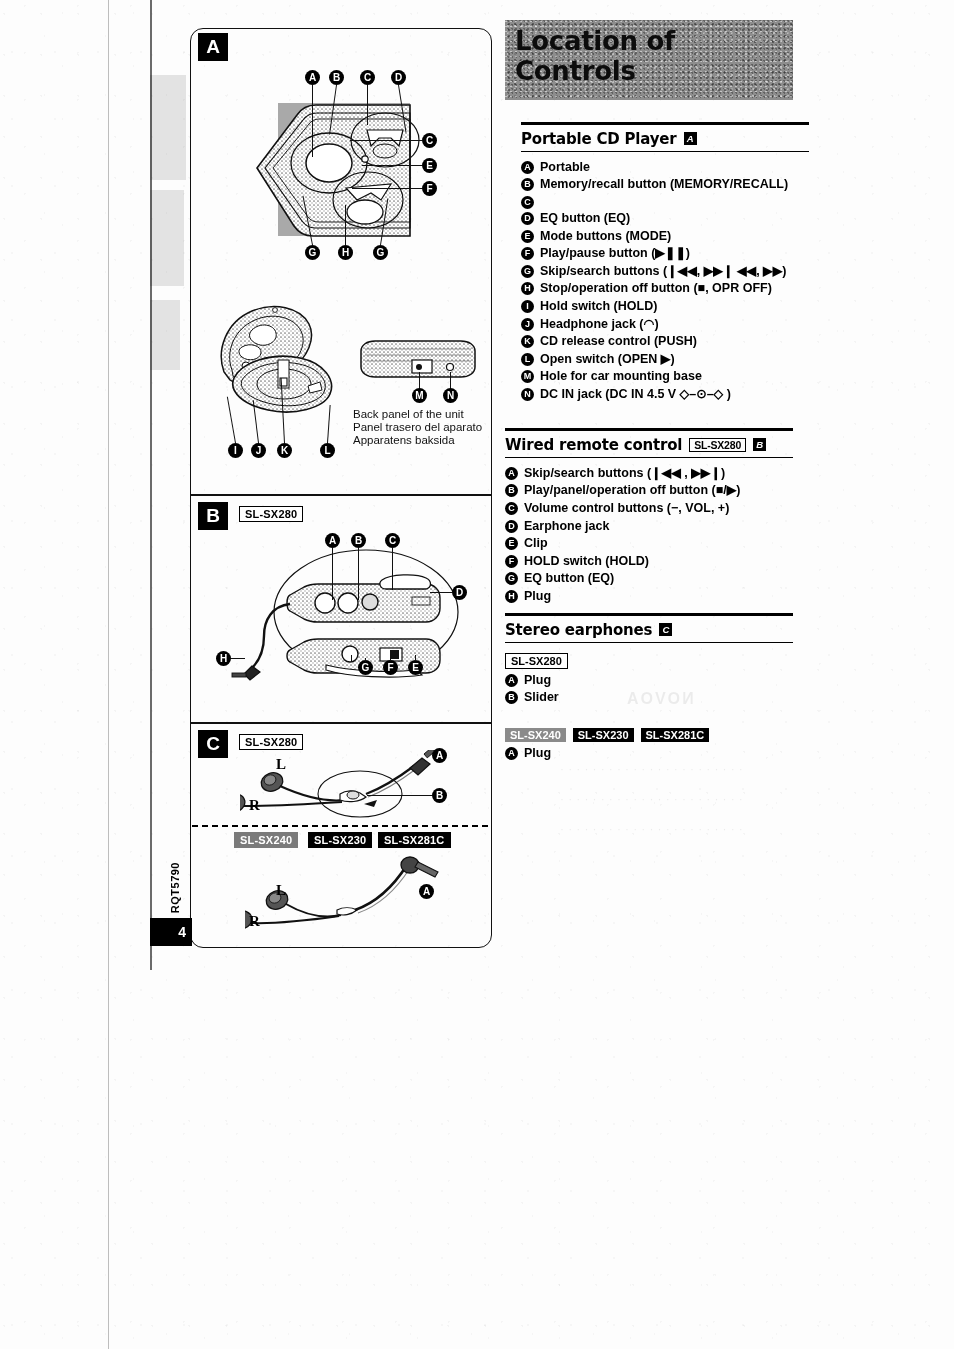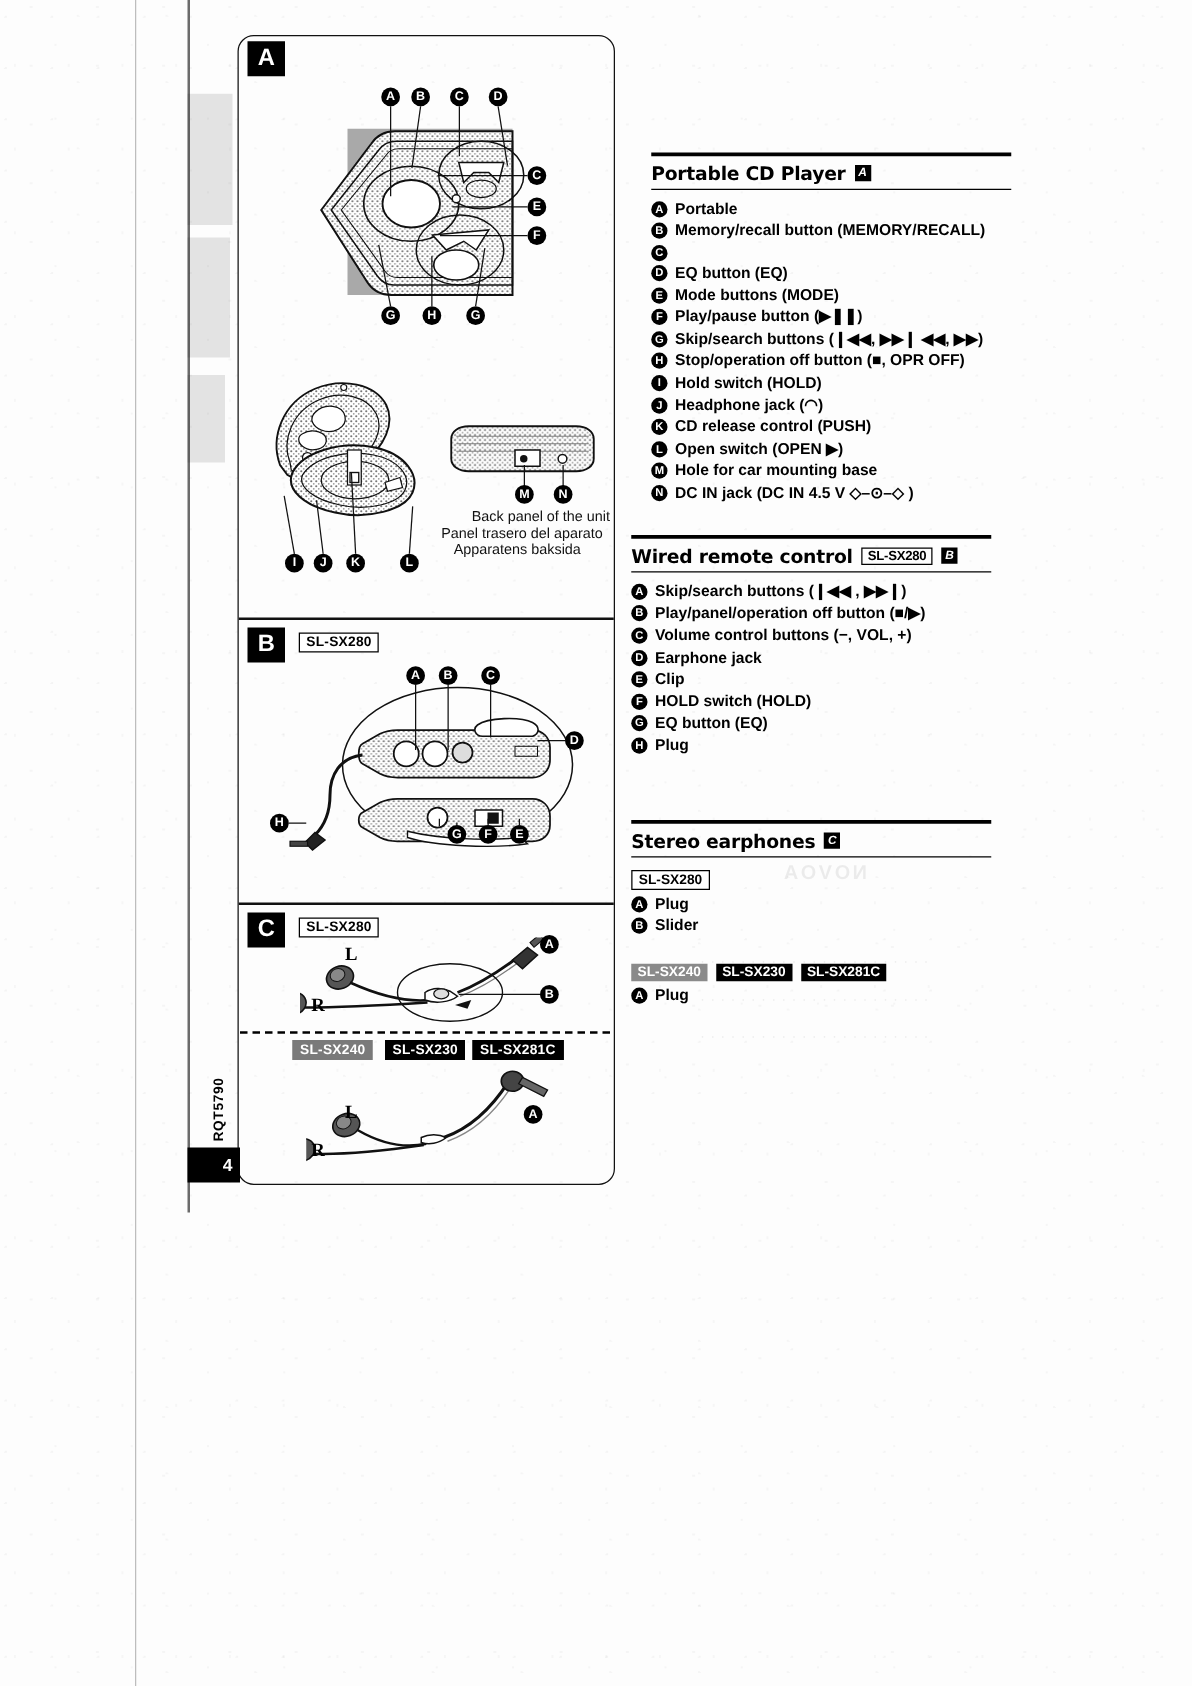--- a/index.html
+++ b/index.html
@@ -256,23 +256,23 @@
       <rect x="57" y="25" width="20" height="13" fill="#fff" stroke="#111" stroke-width="1.2"></rect>
       <circle cx="64" cy="32" r="3" fill="#111"></circle>
       <circle cx="95" cy="32" r="3.5" fill="#fff" stroke="#111" stroke-width="1.2"></circle>
     </svg>
   </div>
   <div class="lead v" style="left:419px;top:372px;height:17px;"></div>
   <div class="cl" style="left:412px;top:388px;">M</div>
   <div class="lead v" style="left:450px;top:372px;height:17px;"></div>
   <div class="cl" style="left:443px;top:388px;">N</div>
 
-  <div class="cap" style="left:353px;top:407px;width:135px;text-align:right;">Back panel of the unit</div>
+  <div class="cap" style="left:353px;top:407px;width:135px;">Back panel of the unit</div>
   <div class="cap" style="left:353px;top:420px;width:145px;">Panel trasero del aparato</div>
-  <div class="cap" style="left:363px;top:433px;width:145px;">Apparatens baksida</div>
+  <div class="cap" style="left:353px;top:433px;width:145px;">Apparatens baksida</div>
 
   <div class="tab" style="left:198px;top:502px;">B</div>
   <div class="modelbox" style="left:239px;top:506px;">SL-SX280</div>
 
   <div class="artwrap" style="left:230px;top:540px;">
     <svg width="245" height="145" viewBox="0 0 245 145">
 
       <ellipse cx="136" cy="72" rx="92" ry="62" fill="none" stroke="#111" stroke-width="1.2"></ellipse>
 
       <path d="M60,55 L74,47 C78,45 83,44 88,44 L196,44 C204,44 210,50 210,58 L210,68 C210,76 204,82 196,82 L88,82 C83,82 78,81 74,79 L60,71 C56,69 56,57 60,55 Z" fill="url(#stipple)" stroke="#111" stroke-width="1.4"></path>
@@ -375,20 +375,27 @@
       <path d="M170,12 L190,22 L193,17 L173,7 Z" fill="#666" stroke="#111" stroke-width="1.1"></path>
     </svg>
   </div>
   <div class="lr-label" style="left:276px;top:882px;">L</div>
   <div class="lr-label" style="left:249px;top:913px;">R</div>
   <div class="cl" style="left:419px;top:884px;">A</div>
 
   <div id="rqt">RQT5790</div>
   <div id="pagenum">4</div>
 
+  <div id="title-banner">
+    <div class="grain"></div>
+    <div class="txt">
+      <div>Location of</div>
+      <div>Controls</div>
+    </div>
+  </div>
 
   <div class="sec" style="top:122px;margin-left:16px;">
     <div class="sec-rule-top"></div>
     <div class="sec-head">
       <span>Portable CD Player</span>
       <span class="badge">A</span>
     </div>
     <div class="sec-rule-bot"></div>
     <ul class="items">
       <li>
@@ -486,21 +493,21 @@
           <span class="bul">G</span>
           <span class="txt2">EQ button (EQ)</span>
         </li>
       <li>
           <span class="bul">H</span>
           <span class="txt2">Plug</span>
         </li>
     </ul>
   </div>
 
-  <div class="sec" style="top:613px;margin-top:43px;">
+  <div class="sec" style="top:613px;">
     <div class="sec-rule-top"></div>
     <div class="sec-head">
       <span>Stereo earphones</span>
       <span class="badge">C</span>
     </div>
     <div class="sec-rule-bot"></div>
 
     <div class="model-row">
       <span class="mb box">SL-SX280</span>
     </div>

